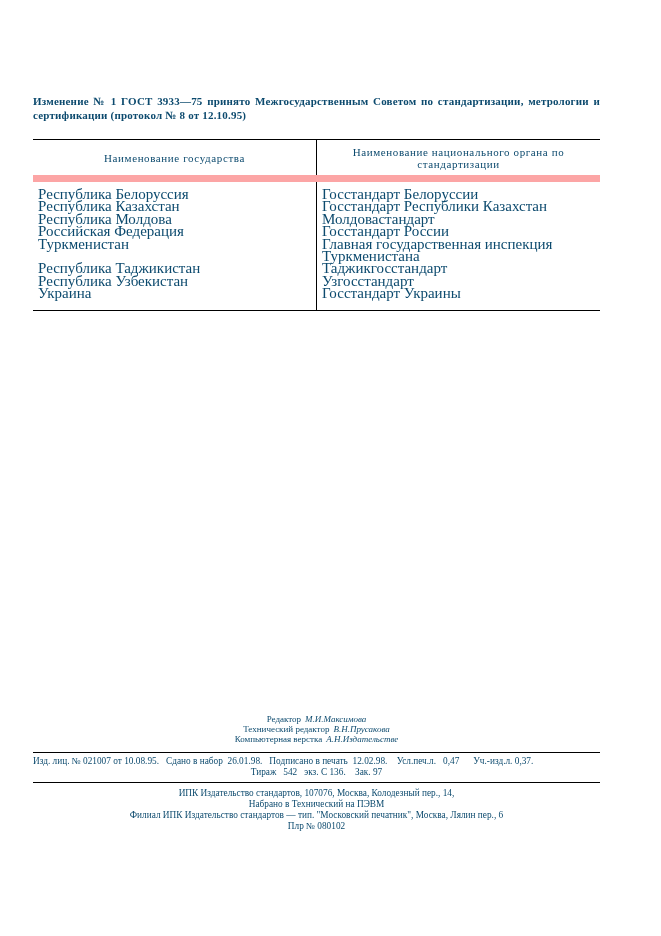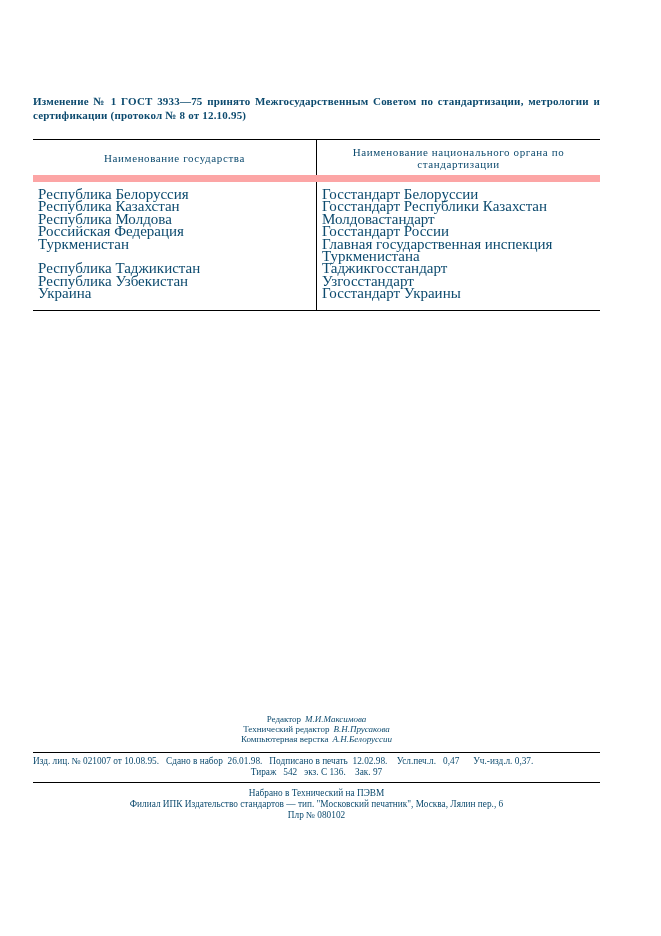--- a/index.html
+++ b/index.html
@@ -75,29 +75,30 @@
         <tr>
           <td>Украина</td>
           <td>Госстандарт Украины</td>
         </tr>
       </tbody>
   </table>
 
   <div class="credits" id="credits">
       <div class="credit-line"><span class="credit-role">Редактор</span><span class="credit-name">М.И.Максимова</span></div>
       <div class="credit-line"><span class="credit-role">Технический редактор</span><span class="credit-name">В.Н.Прусакова</span></div>
-      <div class="credit-line"><span class="credit-role">Компьютерная верстка</span><span class="credit-name">А.Н.Белоруссии</span></div>
+      <div class="credit-line"><span class="credit-role">Компьютерная верстка</span><span class="credit-name">А.Н.Издательстве</span></div>
     </div>
 
   <div class="rule"></div>
 
   <p class="imprint-line">Изд. лиц. № 021007 от 10.08.95.   Сдано в набор  26.01.98.   Подписано в печать  12.02.98.    Усл.печ.л.   0,47      Уч.-изд.л. 0,37.</p>
   <p class="imprint-line center">Тираж   542   экз. С 136.    Зак. 97</p>
 
   <div class="rule second"></div>
 
   <div class="publisher" id="publisher">
+      <div>ИПК Издательство стандартов, 107076, Москва, Колодезный пер., 14,</div>
       <div>Набрано в Технический на ПЭВМ</div>
       <div>Филиал ИПК Издательство стандартов — тип. "Московский печатник", Москва, Лялин пер., 6</div>
       <div>Плр № 080102</div>
     </div>
 
 </div>
 
 </body></html>

